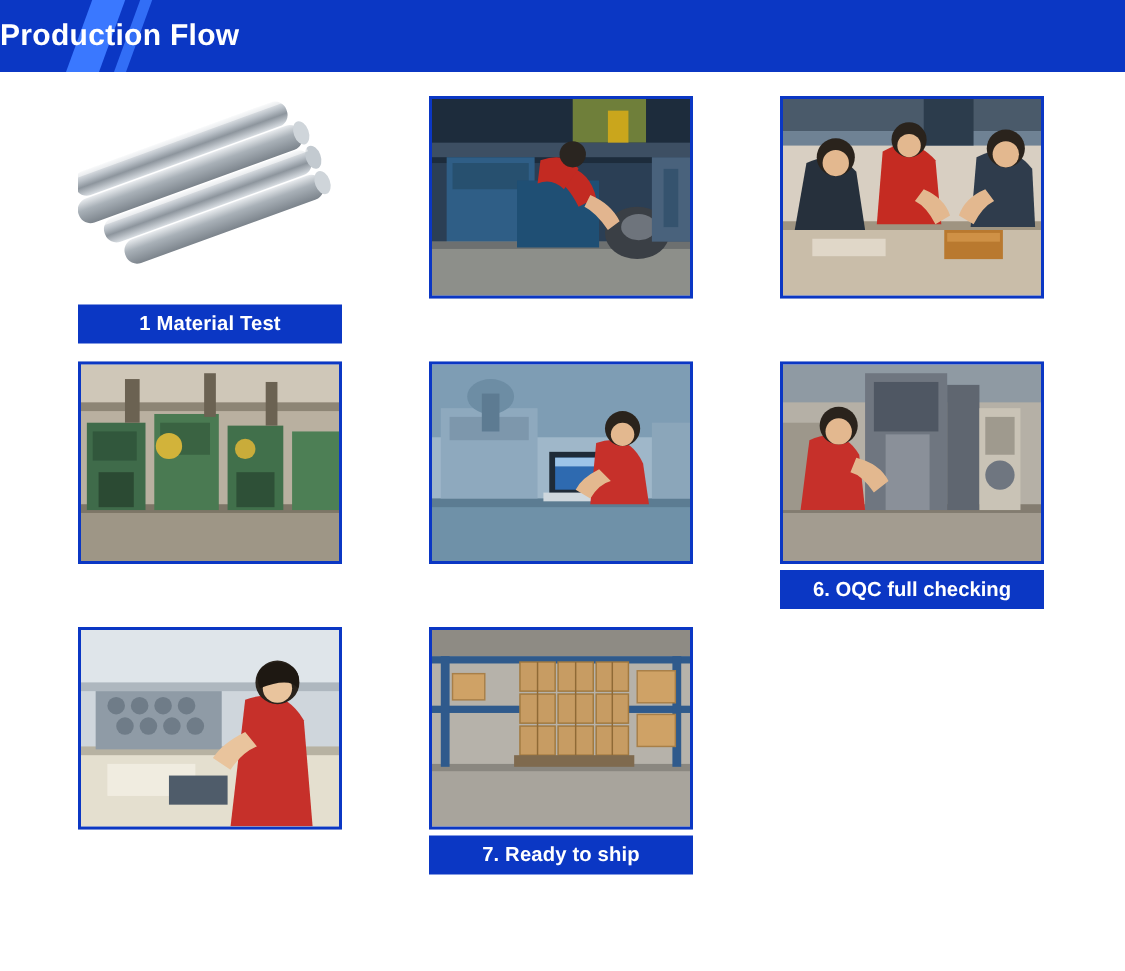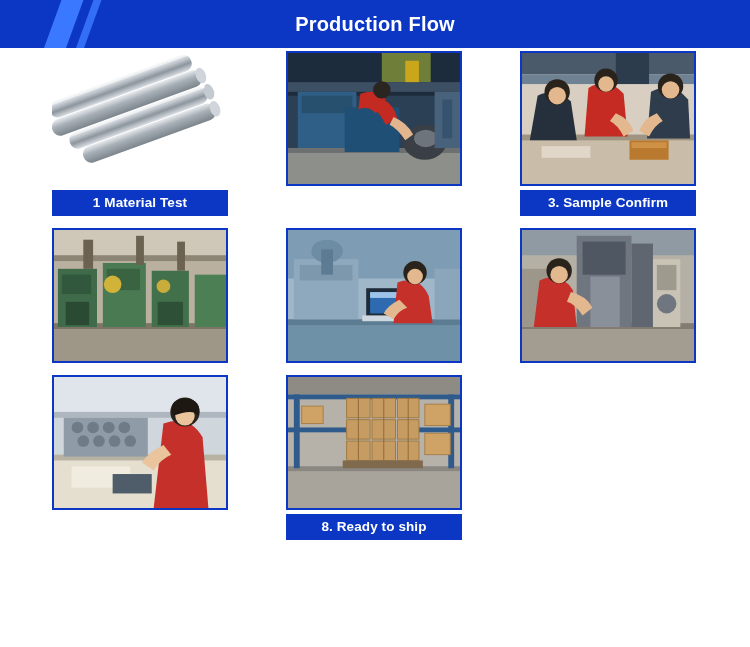--- a/index.html
+++ b/index.html
@@ -37,30 +37,29 @@
     height: 64px;
     background: #3a78ff;
     transform: skewX(-20deg);
     opacity: 0.85;
   }
   .header .title {
     position: absolute;
     left: 0; right: 0; top: 0;
     height: 48px;
     line-height: 48px;
-    text-align: center;
     color: #ffffff;
     font-size: 20px;
     font-weight: bold;
     letter-spacing: 0.2px;
   }
 
   
   .grid {
-    padding: 3px 0 0 0;
+    padding: 16px 0 0 0;
     width: 622px;
   }
   .row {
     display: flex;
     margin-left: 52px;
     margin-bottom: 12px;
   }
   .cell {
     width: 176px;
     margin-right: 58px;
@@ -185,21 +184,20 @@
           <path d="M68 36 q20 -12 36 6 l4 44 l-44 0 z" fill="#c52b22"></path>
           <circle cx="86" cy="28" r="12" fill="#2a231c"></circle>
           <circle cx="86" cy="32" r="8" fill="#e3b88f"></circle>
           <path d="M132 40 q22 -12 38 8 l2 40 l-44 0 z" fill="#2f3c4c"></path>
           <circle cx="152" cy="34" r="13" fill="#2a231c"></circle>
           <circle cx="152" cy="38" r="9" fill="#e3b88f"></circle>
           <path d="M96 62 q14 6 18 18 l-10 6 q-6 -12 -14 -16 z" fill="#e3b88f"></path>
           <path d="M138 62 q-14 6 -18 18 l10 6 q6 -12 14 -16 z" fill="#e3b88f"></path>
         </svg>
       </div>
-      <div class="label">3. Sample Confirm</div>
     </div>
   </div>
 
   <div class="row">
 
     <div class="cell">
       <div class="photo">
         <svg viewBox="0 0 176 135" preserveAspectRatio="none">
           <rect x="0" y="0" width="176" height="135" fill="#b9b0a0"></rect>
           <rect x="0" y="0" width="176" height="30" fill="#cfc7b8"></rect>
@@ -261,20 +259,21 @@
           <rect x="134" y="30" width="28" height="70" fill="#c9c3b6"></rect>
           <rect x="138" y="36" width="20" height="26" fill="#9f9a8e"></rect>
           <circle cx="148" cy="76" r="10" fill="#6f7680"></circle>
           <rect x="0" y="40" width="36" height="60" fill="#9d978b"></rect>
           <path d="M18 52 q22 -10 34 10 l4 38 l-44 0 z" fill="#c6302a"></path>
           <circle cx="38" cy="42" r="13" fill="#2a231c"></circle>
           <circle cx="38" cy="46" r="9" fill="#e3b88f"></circle>
           <path d="M50 64 q16 4 22 16 l-10 8 q-8 -12 -16 -14 z" fill="#e3b88f"></path>
         </svg>
       </div>
+      <div class="label wide">6. OQC full checking</div>
     </div>
   </div>
 
   <div class="row">
 
     <div class="cell">
       <div class="photo">
         <svg viewBox="0 0 176 135" preserveAspectRatio="none">
           <rect x="0" y="0" width="176" height="135" fill="#cfd6dc"></rect>
           <rect x="0" y="0" width="176" height="40" fill="#dfe5ea"></rect>
@@ -334,18 +333,18 @@
             <rect x="112" y="22" width="22" height="20"></rect>
           </g>
           <g stroke="#8f6a36" stroke-width="1">
             <line x1="72" y1="22" x2="72" y2="86"></line>
             <line x1="98" y1="22" x2="98" y2="86"></line>
             <line x1="123" y1="22" x2="123" y2="86"></line>
           </g>
           <rect x="56" y="86" width="82" height="8" fill="#7f6a4e"></rect>
         </svg>
       </div>
-      <div class="label">8. Ready to ship</div>
+      <div class="label">7. Ready to ship</div>
     </div>
 
     <div class="cell"></div>
   </div>
 </div>
 
 </body></html>

